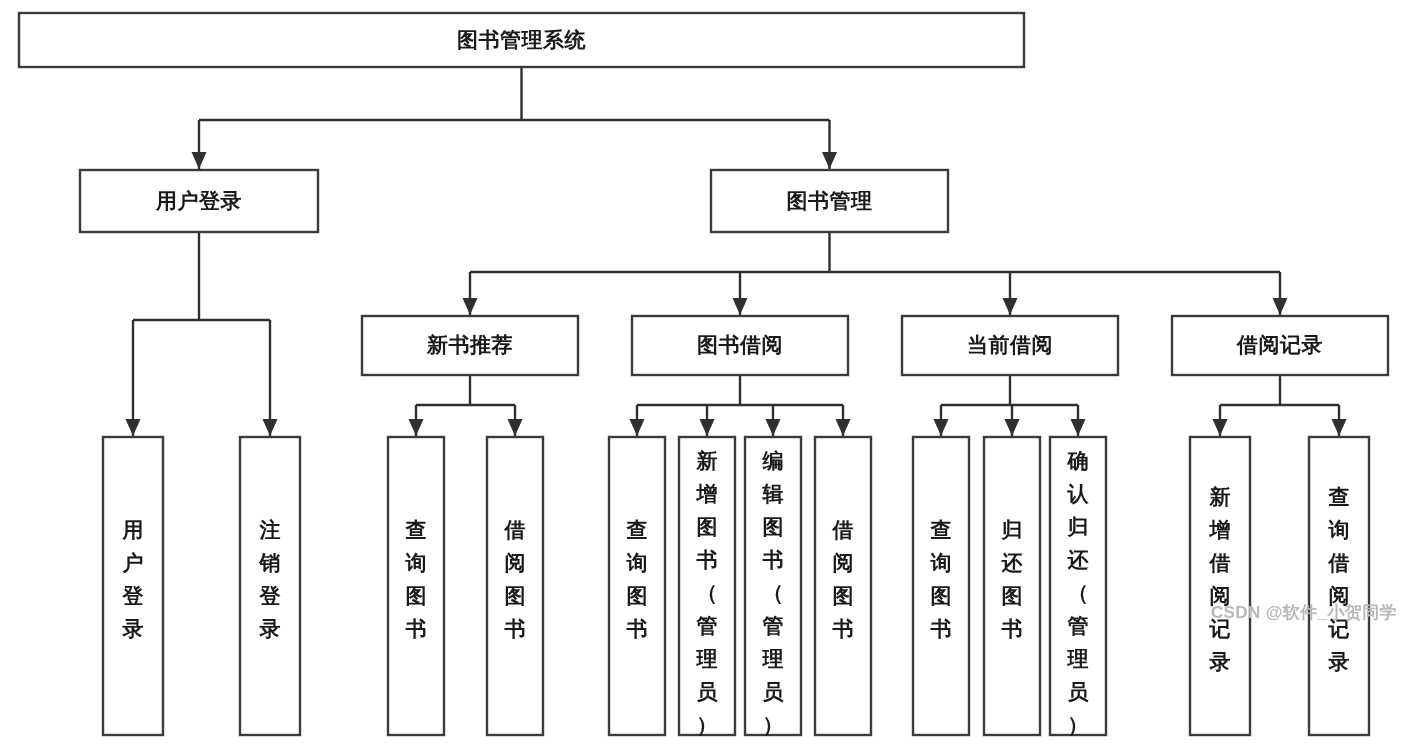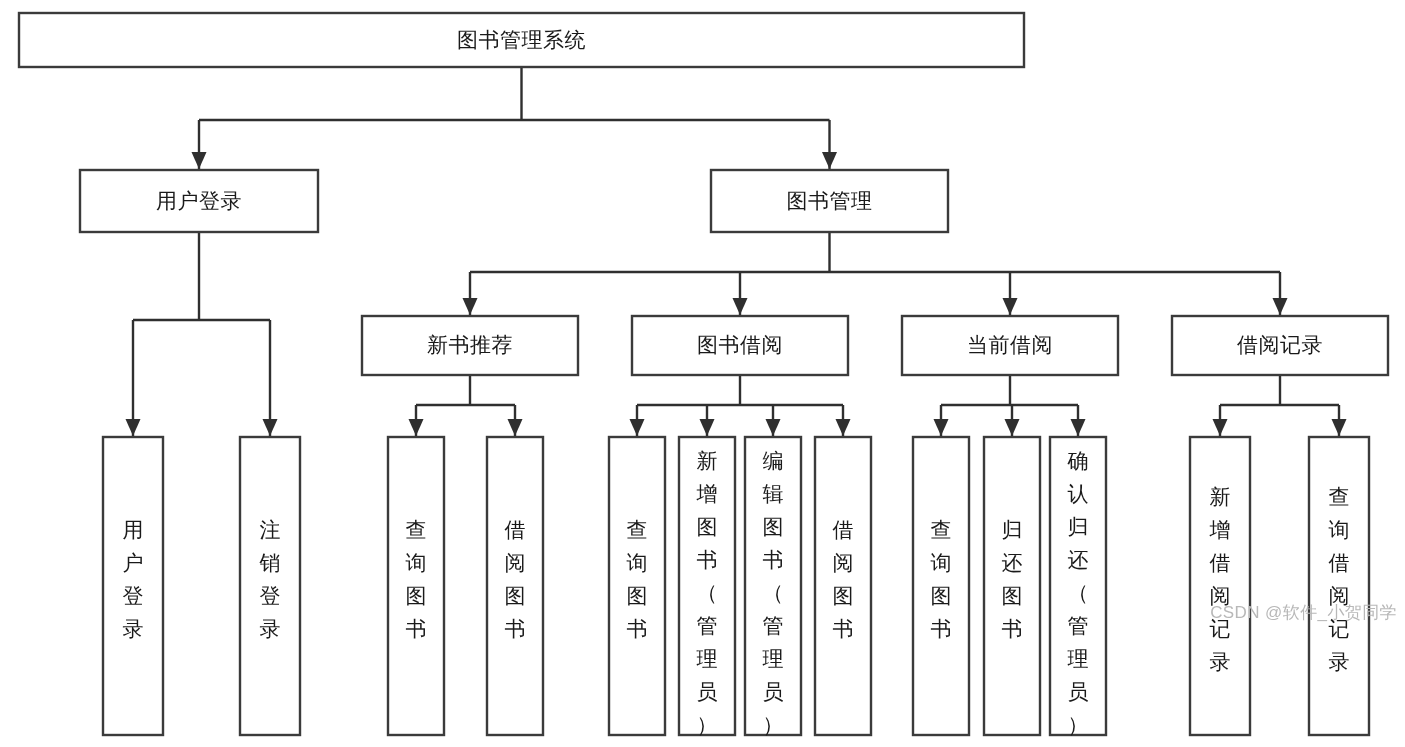--- a/index.html
+++ b/index.html
@@ -12,20 +12,21 @@
     width: 1405px;
     height: 747px;
     font-family: "Liberation Sans", "DejaVu Sans", sans-serif;
     overflow: hidden;
     position: relative;
   }
   #diagram-root {
     position: relative;
     width: 1405px;
     height: 630px;
+    font-weight: bold;
   }
   svg.diagram-canvas {
     position: absolute;
     top: 0;
     left: 0;
     width: 1405px;
     height: 747px;
     display: block;
   }
   .node-box {

